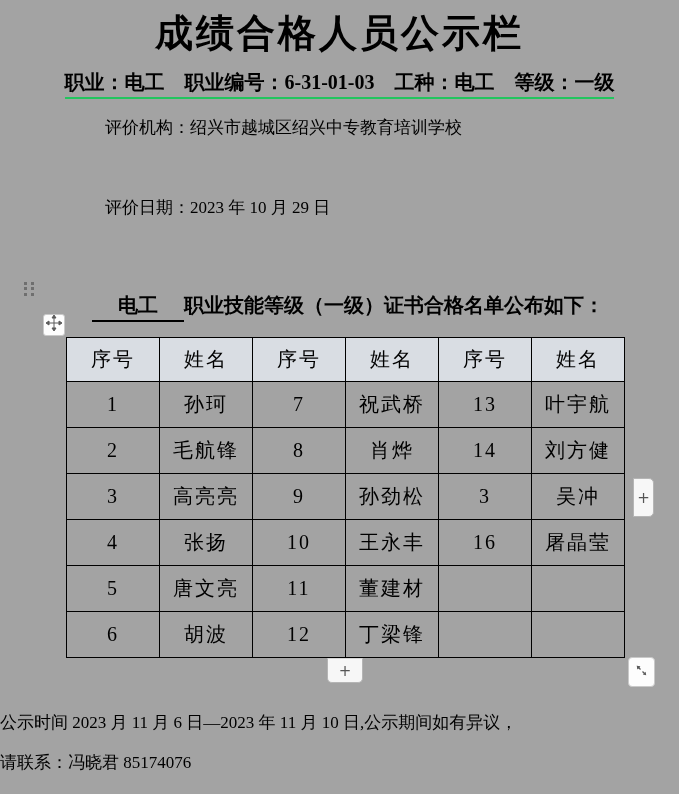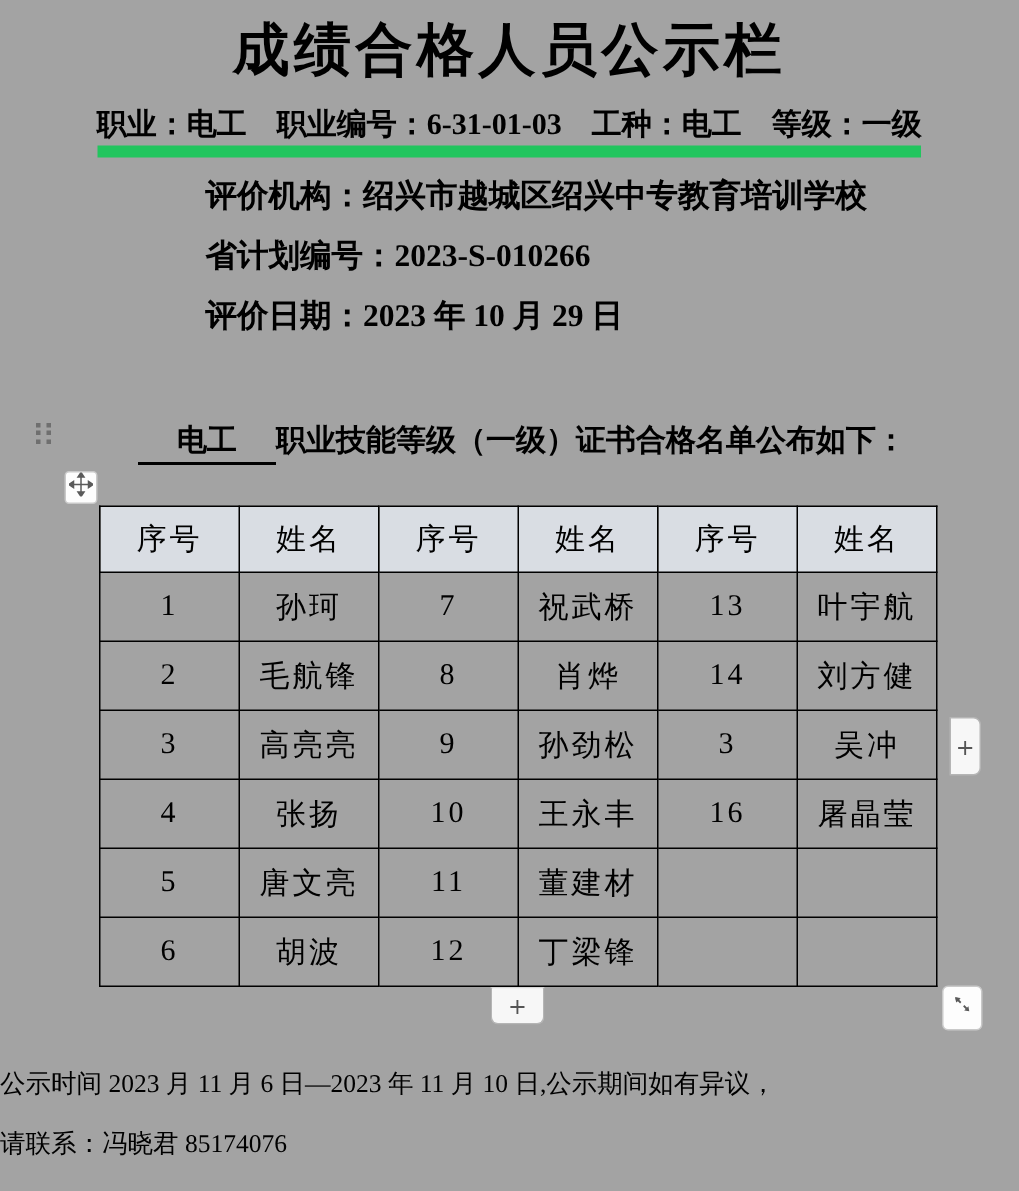--- a/index.html
+++ b/index.html
@@ -27,42 +27,41 @@
   }
 
   .subtitle-line {
     position: absolute;
     top: 69px;
     left: 50%;
     transform: translateX(-50%);
     font-size: 20px;
     font-weight: bold;
     white-space: nowrap;
-    border-bottom: 8px solid #22c55e;
+    border-bottom: 2px solid #22c55e;
     padding-bottom: 1px;
   }
 
   .para {
     position: absolute;
     left: 105px;
-    font-size: 21px;
-    font-weight: bold;
-    white-space: nowrap;
-    margin-left: 32px;
+    font-size: 17px;
+    font-weight: normal;
+    white-space: nowrap;
   }
   .para-agency   { top: 116px; }
   .para-plan     { top: 156px; }
   .para-date     { top: 196px; }
   .para-counts   { top: 236px; width: 520px; }
   .pass-count    { position: absolute; left: 300px; top: 0; }
 
   .list-intro {
     position: absolute;
     left: 92px;
-    top: 280px;
+    top: 292px;
     font-size: 20px;
     font-weight: bold;
     white-space: nowrap;
   }
   .list-intro .u {
     display: inline-block;
     border-bottom: 2px solid #000;
     padding: 0 26px 1px 26px;
   }
 
@@ -191,21 +190,20 @@
 </head>
 <body>
 
 <div class="page">
 
   <h1 class="doc-title">成绩合格人员公示栏</h1>
 
   <div class="subtitle-line">职业：电工　职业编号：6-31-01-03　工种：电工　等级：一级</div>
 
   <div class="para para-agency">评价机构：绍兴市越城区绍兴中专教育培训学校</div>
-  <div class="para para-plan">省计划编号：2023-S-010266</div>
   <div class="para para-date">评价日期：2023 年 10 月 29 日</div>
 
 
   <div class="list-intro"><span class="u">电工</span><span>职业技能等级（一级）证书合格名单公布如下：</span></div>
 
   <div class="drag-dots">
     <i></i>
       <i></i>
       <i></i>
       <i></i>

